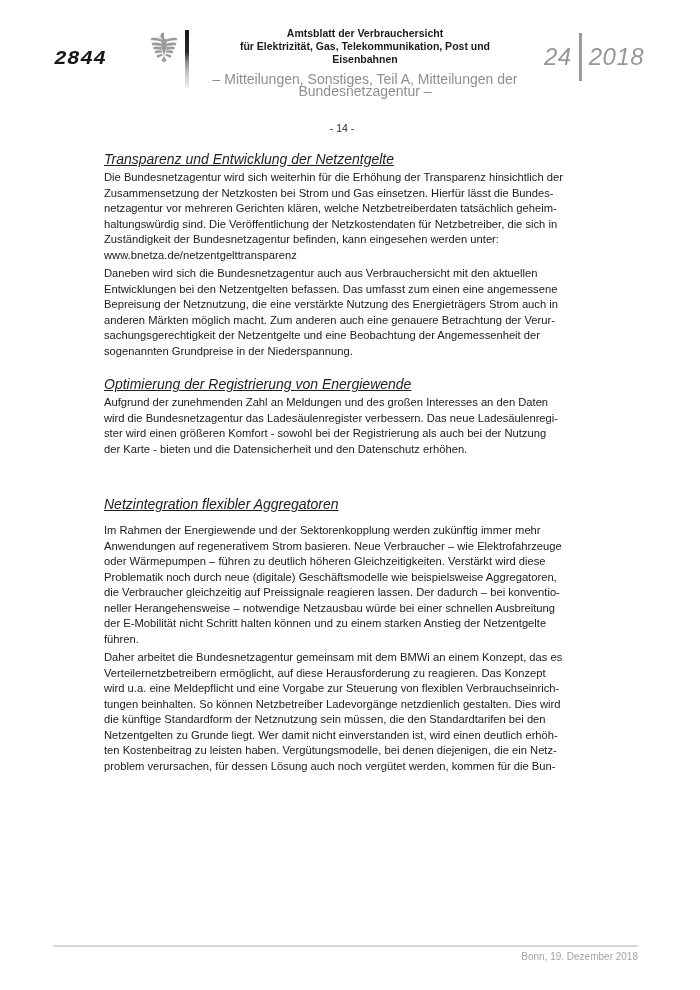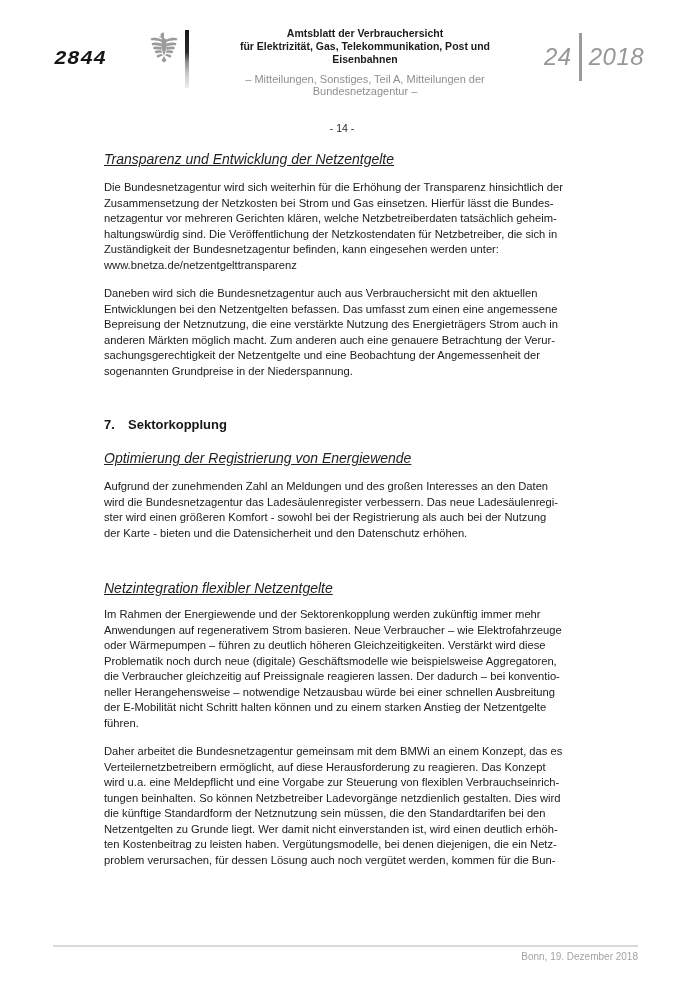--- a/index.html
+++ b/index.html
@@ -41,21 +41,21 @@
     width: 306px;
     text-align: center;
   }
   .header-title1, .header-title2 {
     font-size: 10.5px;
     font-weight: bold;
     color: #1b1b1b;
     line-height: 13px;
   }
   .header-subtitle {
-    font-size: 11px;
+    font-size: 14px;
     color: #8f8f8f;
     margin-top: 7px;
     line-height: 12px;
   }
   .issue-block {
     position: absolute;
     left: 544px;
     top: 33px;
     display: flex;
     align-items: center;
@@ -96,21 +96,21 @@
   .section-title .sec-num { display: inline-block; width: 24px; }
   .sub-heading {
     margin-top: 17px;
     font-size: 14px;
     font-style: italic;
     text-decoration: underline;
     color: #1f1f1f;
     line-height: 15px;
   }
   .para {
-    margin-top: 13px;
+    margin-top: 3px;
     font-size: 11.2px;
     line-height: 15.5px;
     color: #202020;
     white-space: pre-line;
   }
   .gap-before-7 { margin-top: 38px; }
   .gap-before-netz { margin-top: 40px; }
   .first-para-tight { margin-top: 11px; }
 
   
@@ -191,32 +191,29 @@
 haltungswürdig sind. Die Veröffentlichung der Netzkostendaten für Netzbetreiber, die sich in
 Zuständigkeit der Bundesnetzagentur befinden, kann eingesehen werden unter:
 www.bnetza.de/netzentgelttransparenz</div>
     <div class="para">Daneben wird sich die Bundesnetzagentur auch aus Verbrauchersicht mit den aktuellen
 Entwicklungen bei den Netzentgelten befassen. Das umfasst zum einen eine angemessene
 Bepreisung der Netznutzung, die eine verstärkte Nutzung des Energieträgers Strom auch in
 anderen Märkten möglich macht. Zum anderen auch eine genauere Betrachtung der Verur-
 sachungsgerechtigkeit der Netzentgelte und eine Beobachtung der Angemessenheit der
 sogenannten Grundpreise in der Niederspannung.</div>
 
-    <div class="section-title gap-before-7">
-      <span class="sec-num">7.</span><span>Sektorkopplung</span>
-    </div>
 
     <div class="sub-heading" style="margin-top:18px;">Optimierung der Registrierung von Energiewende</div>
 
     <div class="para">Aufgrund der zunehmenden Zahl an Meldungen und des großen Interesses an den Daten
 wird die Bundesnetzagentur das Ladesäulenregister verbessern. Das neue Ladesäulenregi-
 ster wird einen größeren Komfort - sowohl bei der Registrierung als auch bei der Nutzung
 der Karte - bieten und die Datensicherheit und den Datenschutz erhöhen.</div>
 
-    <div class="sub-heading gap-before-netz">Netzintegration flexibler Netzentgelte</div>
+    <div class="sub-heading gap-before-netz">Netzintegration flexibler Aggregatoren</div>
 
     <div class="para first-para-tight">Im Rahmen der Energiewende und der Sektorenkopplung werden zukünftig immer mehr
 Anwendungen auf regenerativem Strom basieren. Neue Verbraucher – wie Elektrofahrzeuge
 oder Wärmepumpen – führen zu deutlich höheren Gleichzeitigkeiten. Verstärkt wird diese
 Problematik noch durch neue (digitale) Geschäftsmodelle wie beispielsweise Aggregatoren,
 die Verbraucher gleichzeitig auf Preissignale reagieren lassen. Der dadurch – bei konventio-
 neller Herangehensweise – notwendige Netzausbau würde bei einer schnellen Ausbreitung
 der E-Mobilität nicht Schritt halten können und zu einem starken Anstieg der Netzentgelte
 führen.</div>
     <div class="para">Daher arbeitet die Bundesnetzagentur gemeinsam mit dem BMWi an einem Konzept, das es

